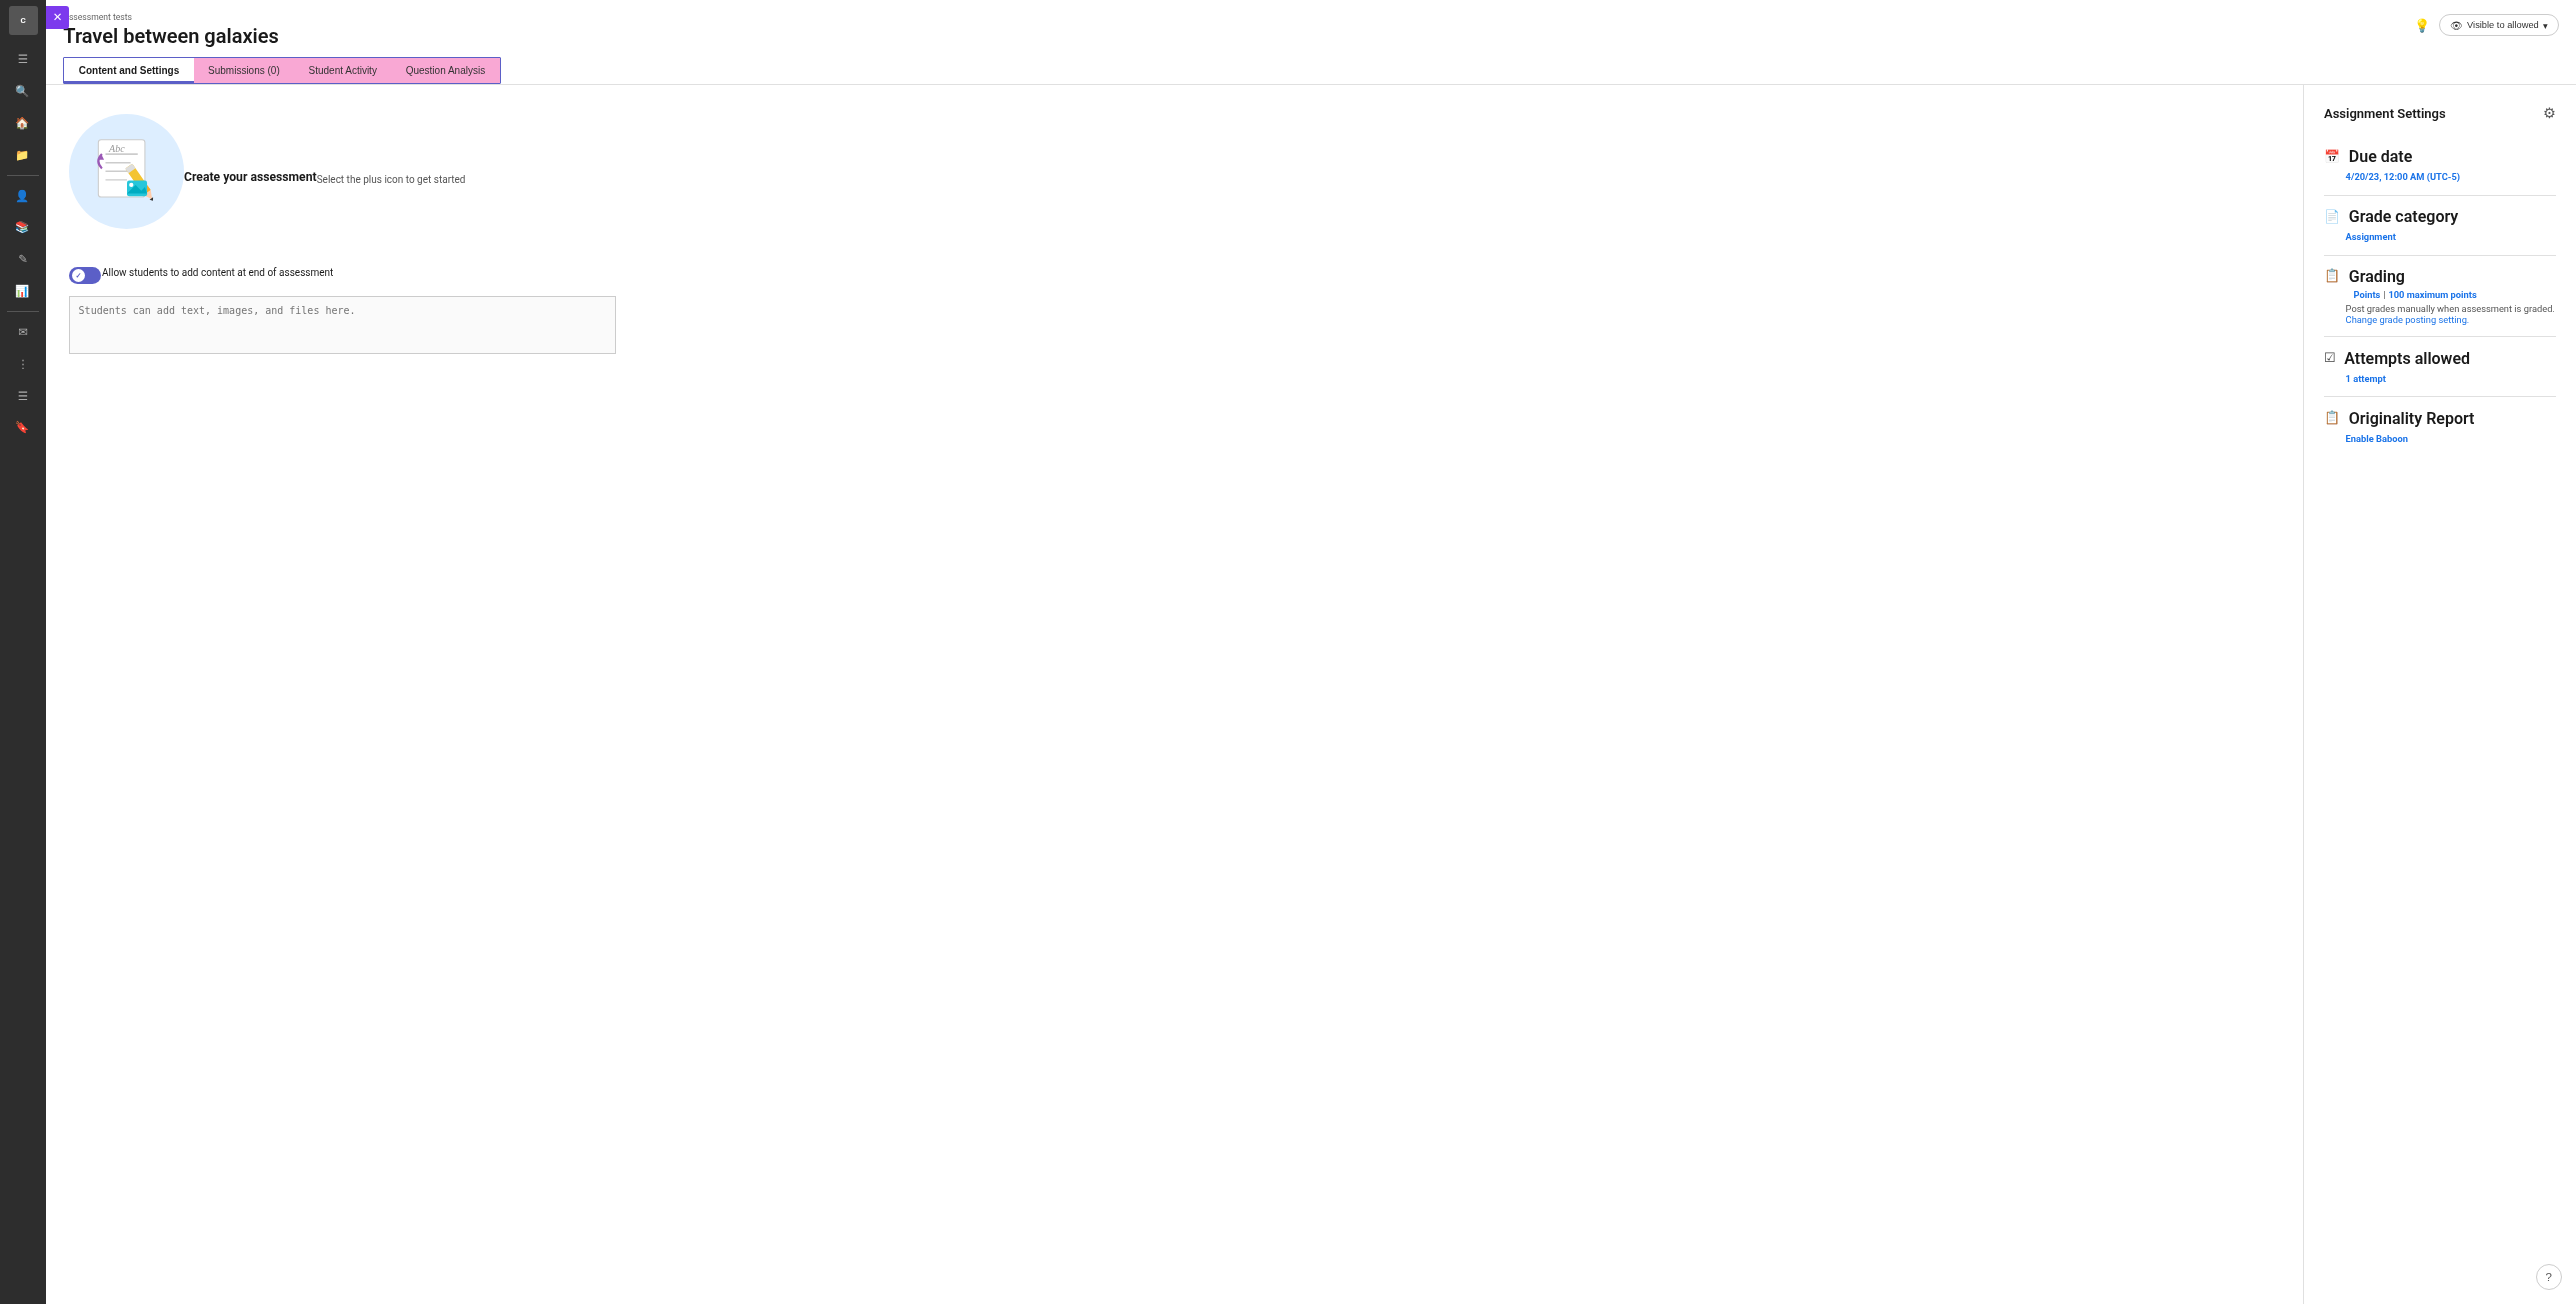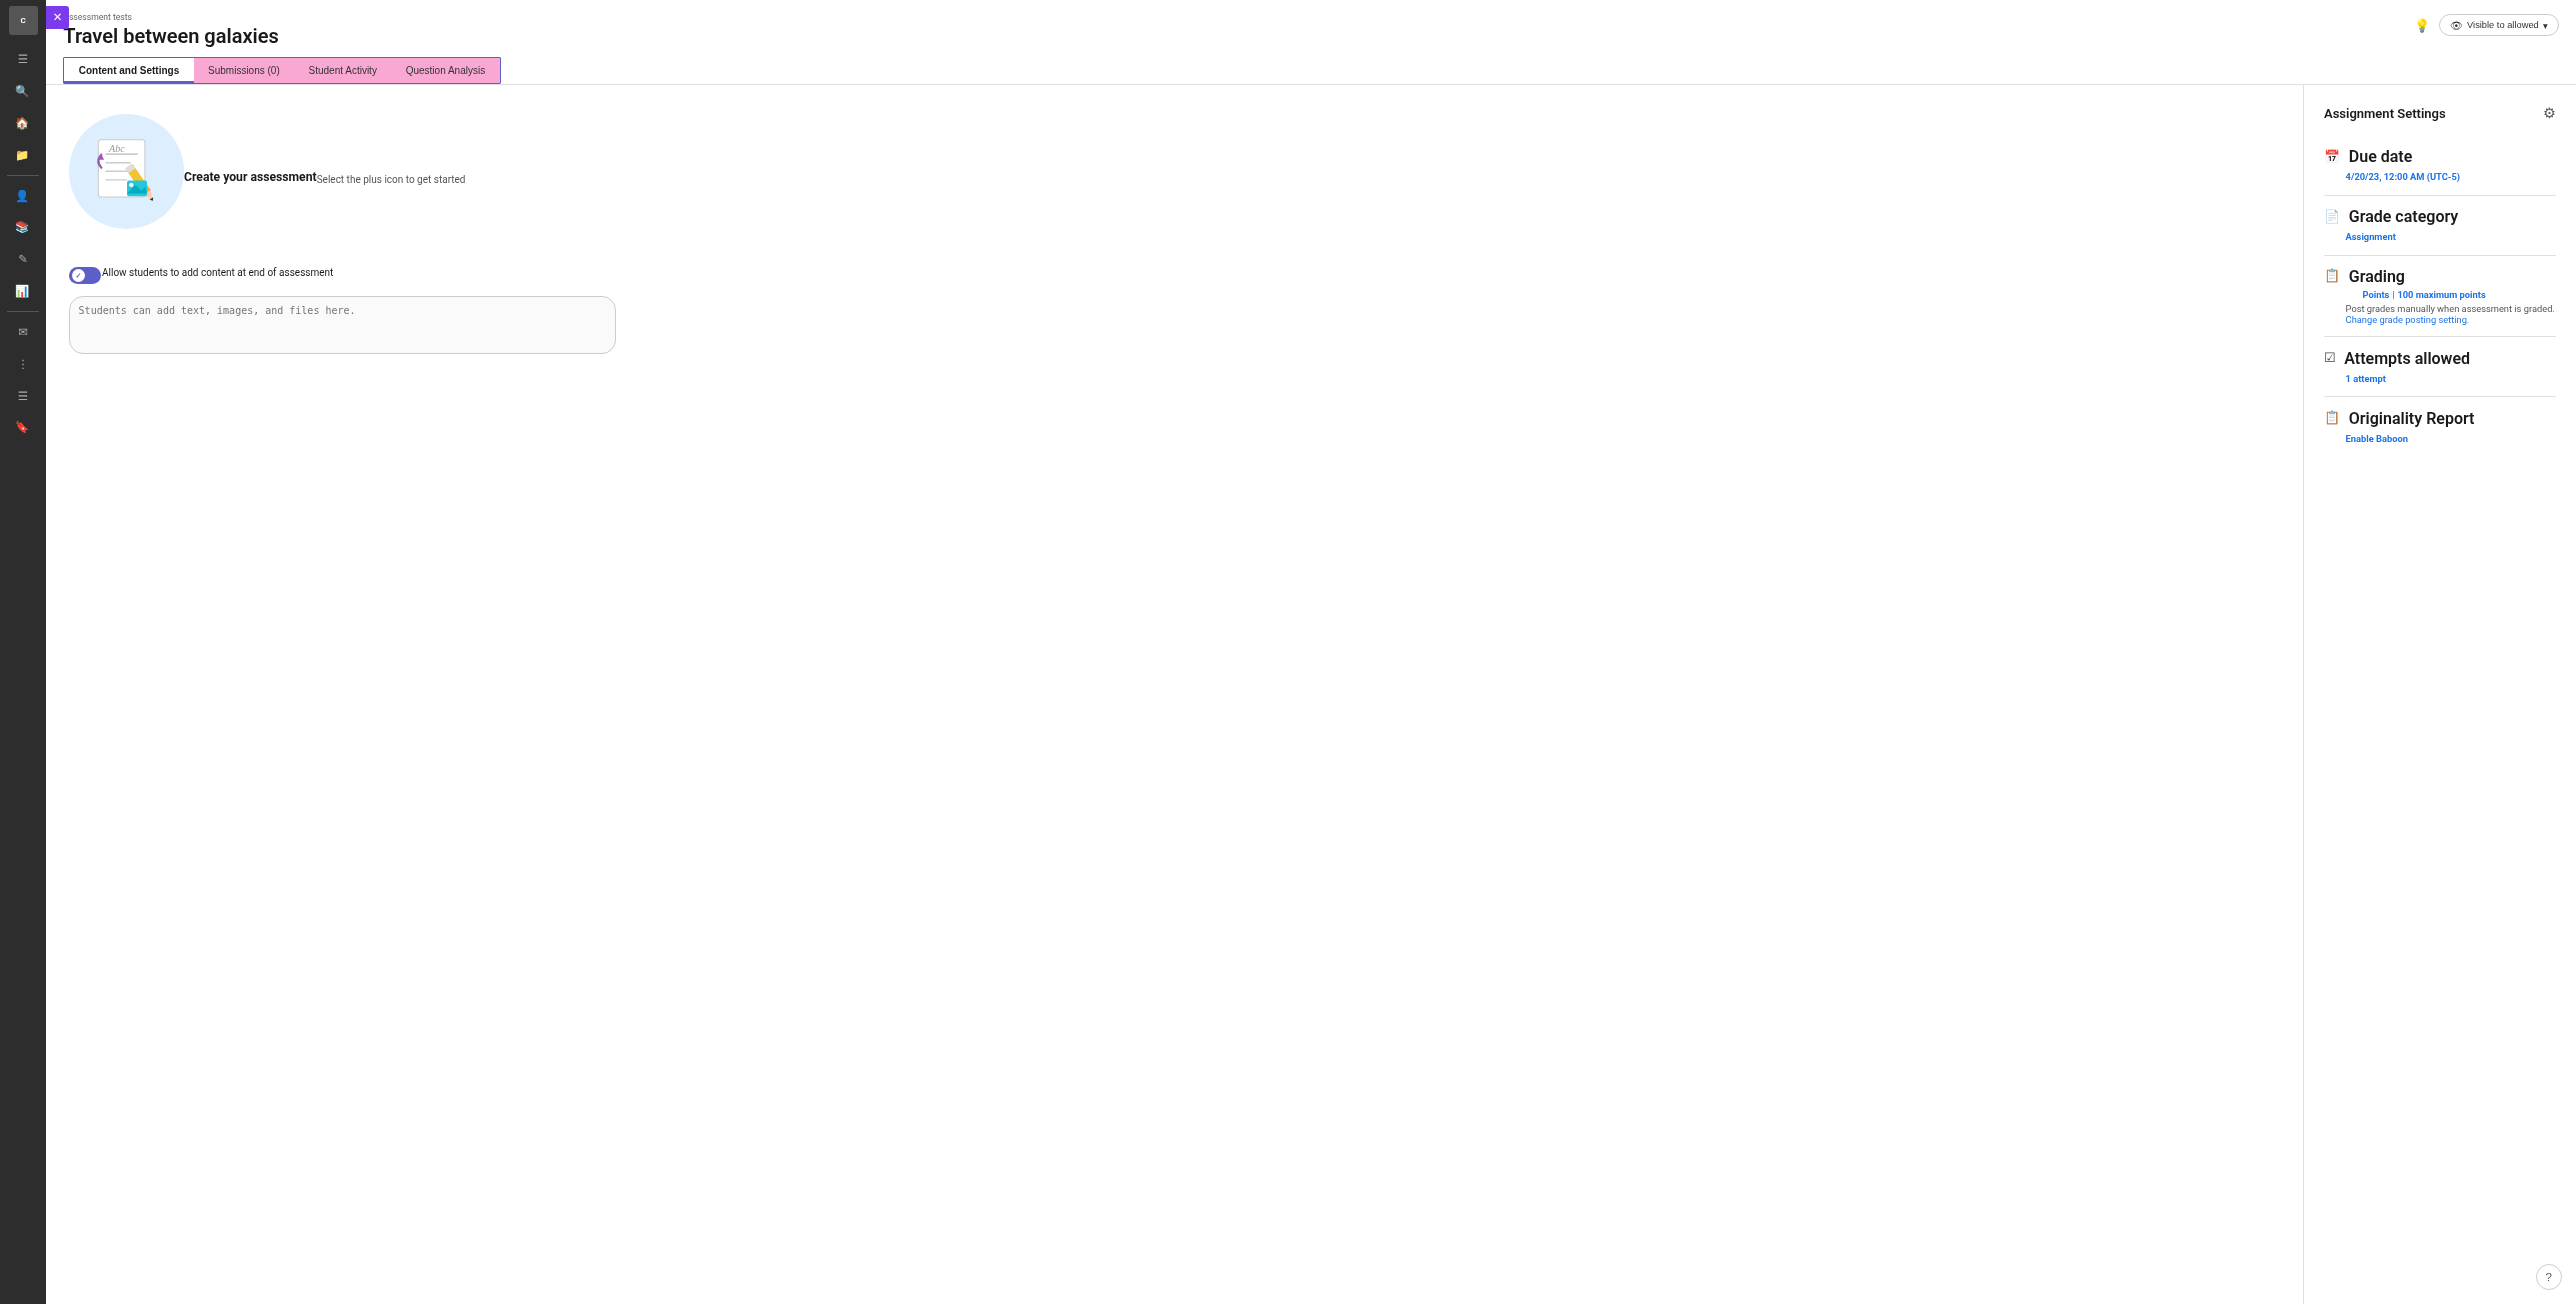--- a/index.html
+++ b/index.html
@@ -215,21 +215,21 @@
       font-size: 10px;
       color: #1a1a1a;
     }
 
     
     .students-textarea {
       width: 547px;
       max-width: 100%;
       height: 58px;
       border: 0.7px solid #ccc;
-      border-radius: 14px;
+      border-radius: 0;
       padding: 8.6px;
       font-size: 10px;
       color: #999;
       background: #fafafa;
       resize: none;
       outline: none;
     }
 
     
     .right-panel {
@@ -441,21 +441,21 @@
         </div>
         <a class="settings-item-value" href="#">Assignment</a>
       </div>
 
       <div class="settings-item">
         <div class="settings-item-header">
           <span class="settings-icon">📋</span>
           <span class="settings-item-label">Grading</span>
         </div>
         <div style="margin-left:21.6px; display:flex; gap:2.9px; align-items:center;">
-          <a class="settings-item-value" style="margin-left:17px;" href="#">Points</a>
+          <a class="settings-item-value" style="margin-left:8px;" href="#">Points</a>
           <span style="color:#555;font-size:9.3px;">|</span>
           <a class="settings-item-value" style="margin-left:0;" href="#">100 maximum points</a>
         </div>
         <div class="settings-item-note">
           Post grades manually when assessment is graded.
           <a href="#">Change grade posting setting.</a>
         </div>
       </div>
 
       <div class="settings-item">

